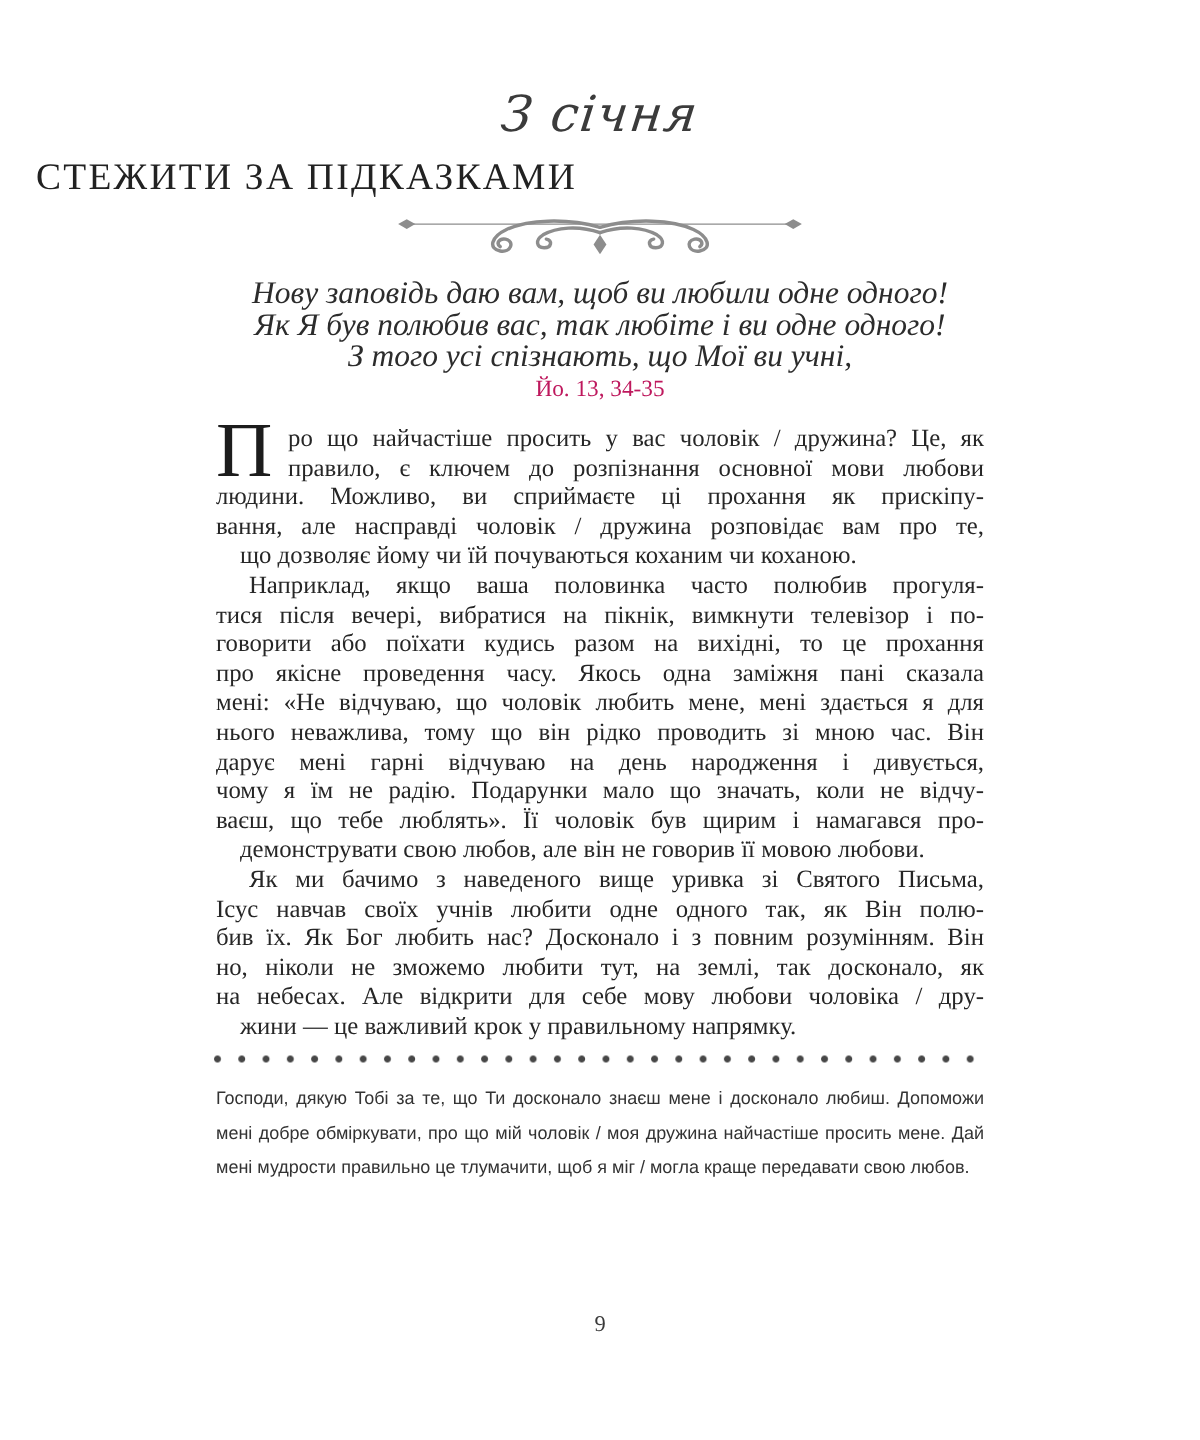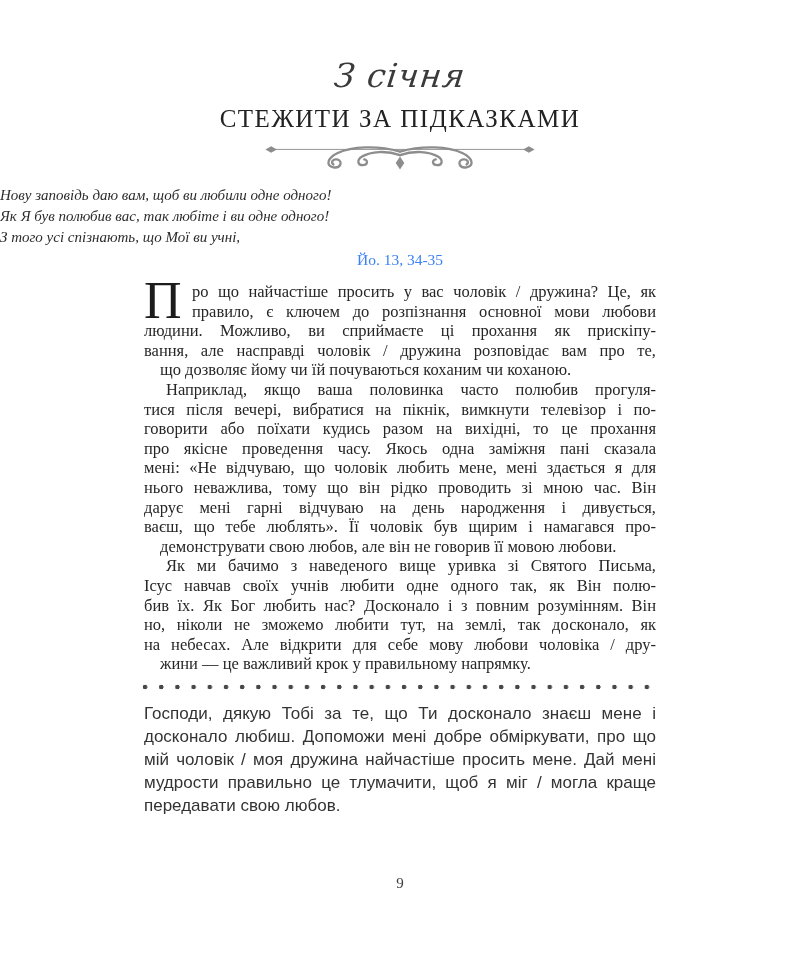--- a/index.html
+++ b/index.html
@@ -8,33 +8,33 @@
     font-family:"Liberation Serif", serif; color:#2d2d2d; overflow:hidden;
   }
 
   .date-script {
     margin-top:56px; text-align:center;
     font-family:"DejaVu Serif", serif; font-style:italic;
     font-size:33px; color:#3b3b3b; transform:skewX(-7deg);
     letter-spacing:1px;
   }
   .title {
-    margin:10px 0 0; text-align:center; font-weight:normal;
+    margin:10px 0 0; font-weight:normal;
     font-family:"Liberation Serif", serif; font-size:25px;
-    letter-spacing:1.5px; color:#222222;
+    letter-spacing:1.5px; color:#222222;padding-left:24px;
   }
   .ornament-wrap { text-align:center; margin-top:8px; height:36px; }
 
   .epigraph {
-    margin-top:8px; 
+    margin-top:8px; text-align:center;
     font-family:"Liberation Serif", serif; font-style:italic;
-    font-size:15px; line-height:21px; color:#2c2c2c;
+    font-size:21px; line-height:21px; color:#2c2c2c;
   }
   .attribution {
-    text-align:center; font-size:15.5px; margin-top:3px; color:#3b82f6;
+    text-align:center; font-size:15.5px; margin-top:3px; color:#be185d;
   }
 
   .body-text {
     width:512px; margin:13px auto 0;
     font-size:16.5px; line-height:19.6px; color:#262626;
   }
   .para { position:relative; }
   .bline { text-align:justify; text-align-last:justify; }
   .bline.last { text-align-last:left;margin-left:16px; }
   .bline.dcpad { padding-left:48px; }
@@ -47,21 +47,21 @@
 
   .dotted-divider {
     width:516px; height:6px; margin:10px auto 0;
     background-image:radial-gradient(circle at 3px 3px, #474747 2px, transparent 2.6px);
     background-size:16.2px 6px; background-repeat:repeat-x;
   }
 
   .prayer {
     width:512px; margin:12px auto 0;
     font-family:"Liberation Sans", sans-serif;
-    font-size:17px; line-height:23px; color:#333333;
+    font-size:12px; line-height:23px; color:#333333;
     text-align:justify;
   }
 
   .page-number {
     position:absolute; left:0; right:0; bottom:68px;
     text-align:center; font-size:15px; color:#3a3a3a;
   }
 </style>
 </head>
 <body>
@@ -104,20 +104,21 @@
         <div class="bline last">що дозволяє йому чи їй почуваються коханим чи коханою.</div>
       </div>
       <div class="para">
         <div class="bline ind">Наприклад, якщо ваша половинка часто полюбив прогуля-</div>
         <div class="bline">тися після вечері, вибратися на пікнік, вимкнути телевізор і по-</div>
         <div class="bline">говорити або поїхати кудись разом на вихідні, то це прохання</div>
         <div class="bline">про якісне проведення часу. Якось одна заміжня пані сказала</div>
         <div class="bline">мені: «Не відчуваю, що чоловік любить мене, мені здається я для</div>
         <div class="bline">нього неважлива, тому що він рідко проводить зі мною час. Він</div>
         <div class="bline">дарує мені гарні відчуваю на день народження і дивується,</div>
+        <div class="bline">чому я їм не радію. Подарунки мало що значать, коли не відчу-</div>
         <div class="bline">ваєш, що тебе люблять». Її чоловік був щирим і намагався про-</div>
         <div class="bline last">демонструвати свою любов, але він не говорив її мовою любови.</div>
       </div>
       <div class="para">
         <div class="bline ind">Як ми бачимо з наведеного вище уривка зі Святого Письма,</div>
         <div class="bline">Ісус навчав своїх учнів любити одне одного так, як Він полю-</div>
         <div class="bline">бив їх. Як Бог любить нас? Досконало і з повним розумінням. Він</div>
         <div class="bline">но, ніколи не зможемо любити тут, на землі, так досконало, як</div>
         <div class="bline">на небесах. Але відкрити для себе мову любови чоловіка / дру-</div>
         <div class="bline last">жини — це важливий крок у правильному напрямку.</div>

